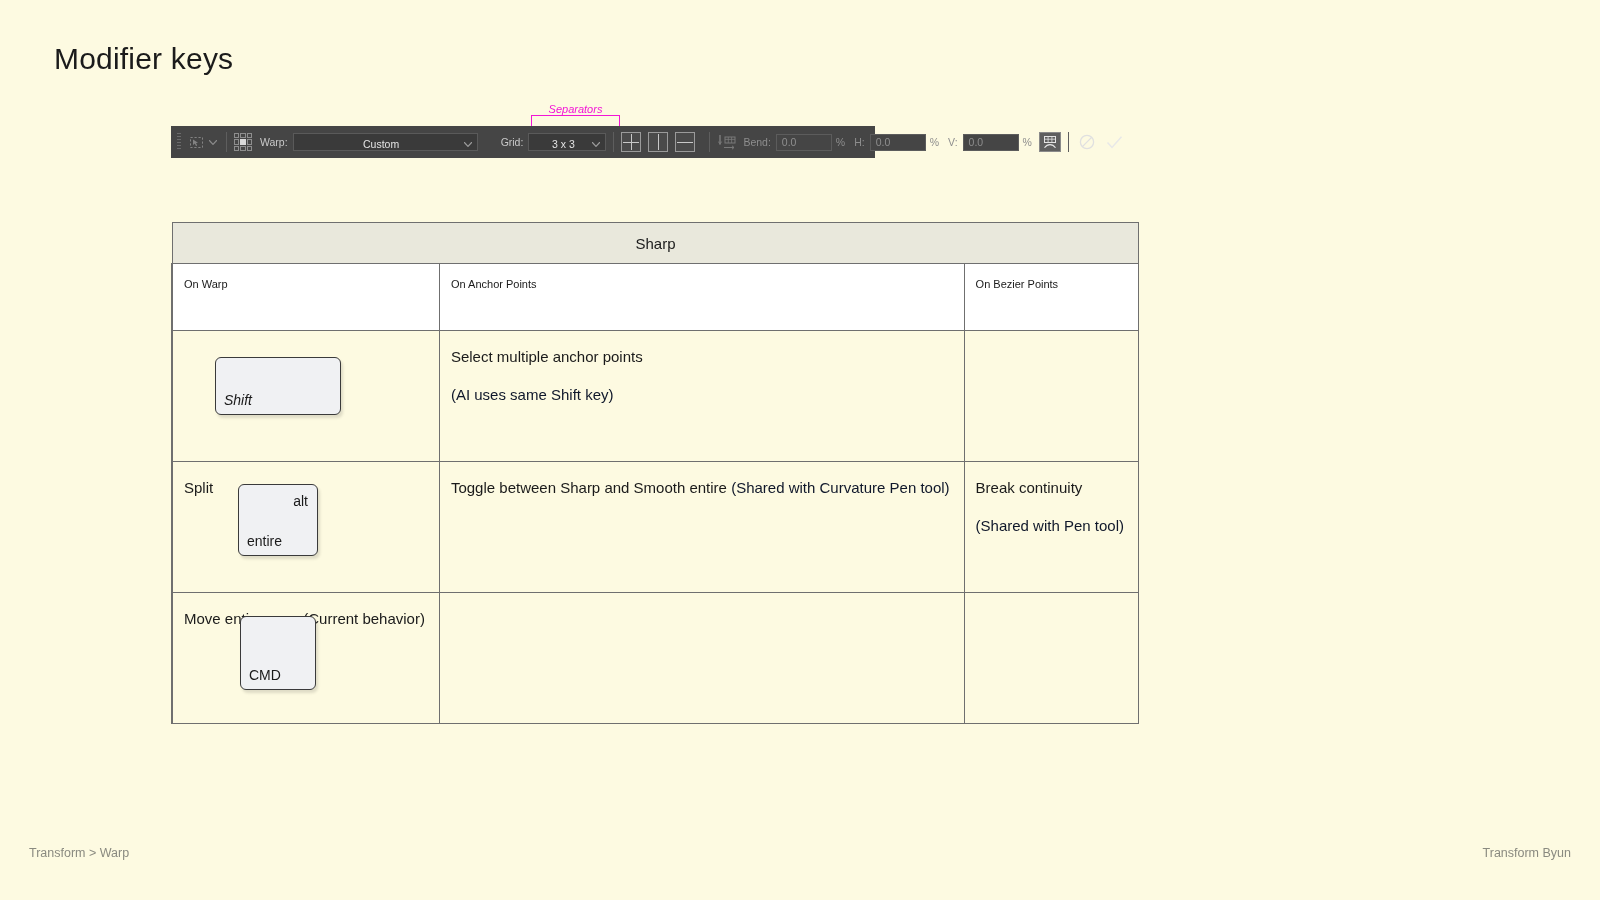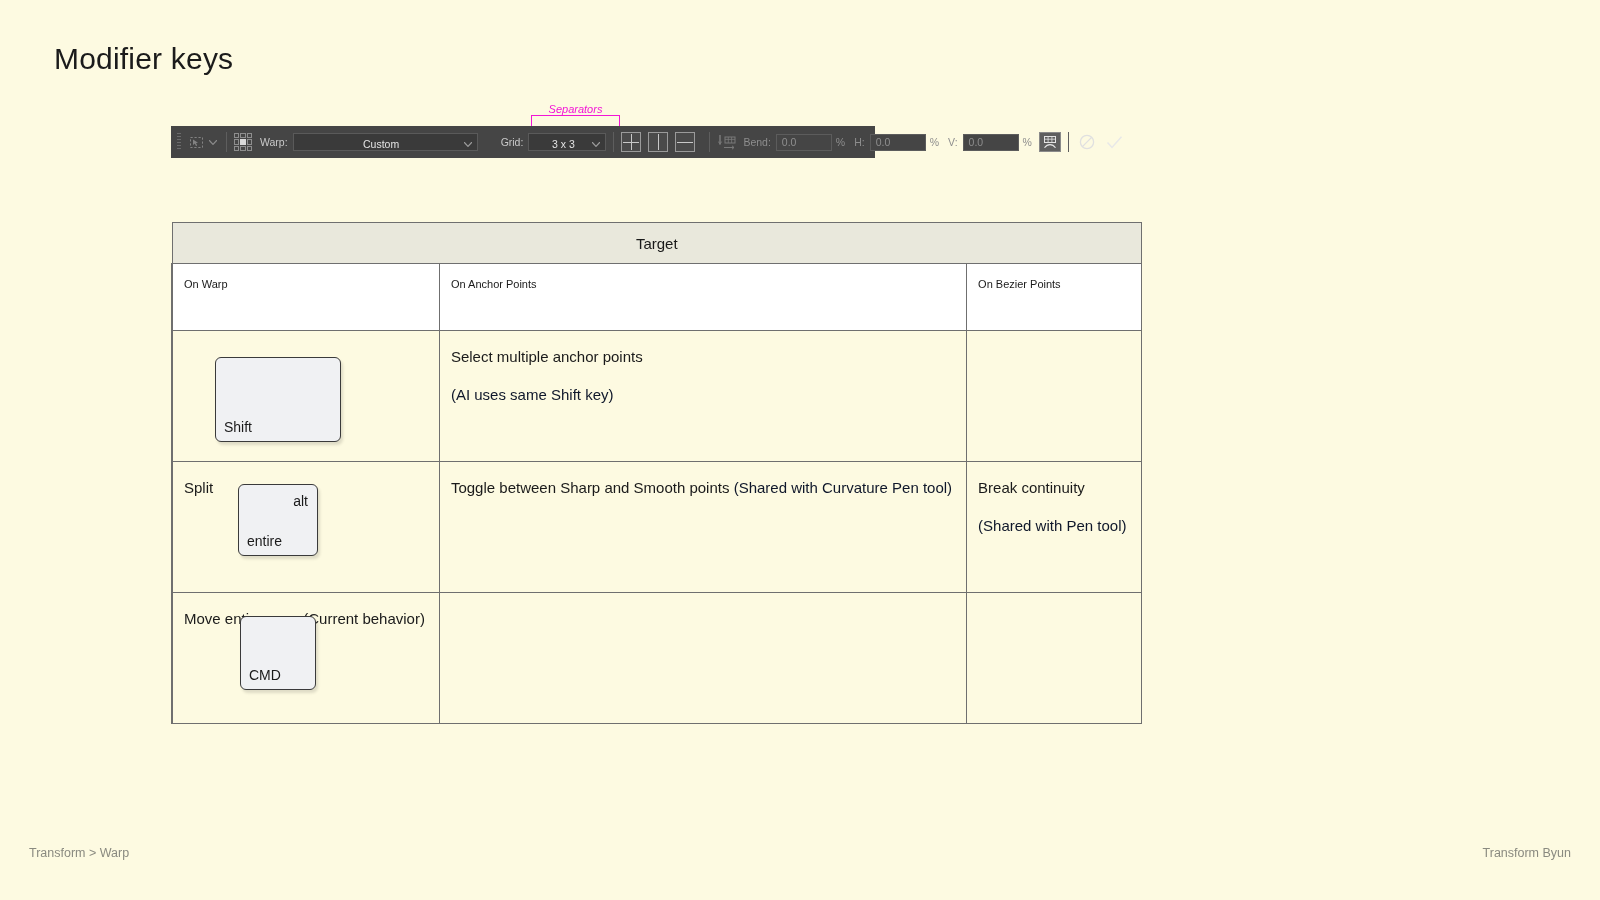--- a/index.html
+++ b/index.html
@@ -262,21 +262,21 @@
   .keycap .lbl-bl {
     position: absolute;
     left: 8px;
     bottom: 6px;
   }
   .keycap .lbl-tr {
     position: absolute;
     right: 9px;
     top: 8px;
   }
-  #keycap-shift  { left: 43px; top: 26px; width: 126px; height: 85px; }
+  #keycap-shift  { left: 43px; top: 26px; width: 126px; height: 58px; font-style: italic; }
   #keycap-alt    { left: 66px; top: 22px; width: 80px;  height: 72px; }
   #keycap-cmd    { left: 68px; top: 23px; width: 76px;  height: 74px; }
 
   
   .footer {
     position: absolute;
     bottom: 40px;
     font-size: 12.5px;
     color: #8a8a80;
   }
@@ -395,21 +395,21 @@
       <path d="M1.5 7.5 L6 12.4 L15.5 1.8" fill="none" stroke="#e8e8e8" stroke-width="1.5"></path>
     </svg>
   </div>
 
 </div>
 
 <table id="matrix">
   <tbody>
     <tr>
       <td class="corner-blank"></td>
-      <td class="head-target" colspan="3">Target</td>
+      <td class="head-target" colspan="3">Sharp</td>
     </tr>
 
     <tr>
       <td class="head-blank"></td>
       <td class="head-sub">On Warp</td>
       <td class="head-sub">On Anchor Points</td>
       <td class="head-sub">On Bezier Points</td>
     </tr>
 
     <tr>
@@ -435,21 +435,21 @@
       <td class="keycell">
         <div class="keycap" id="keycap-alt">
           <span class="lbl-tr">alt</span>
           <span class="lbl-bl">entire</span>
         </div>
       </td>
       <td class="bodycell">
         <span>Split</span>
       </td>
       <td class="bodycell">
-        <span>Toggle between Sharp and Smooth points</span>
+        <span>Toggle between Sharp and Smooth entire</span>
         <span class="muted">(Shared with Curvature Pen tool)</span>
       </td>
       <td class="bodycell">
         <span>Break continuity</span>
         <span class="gap"></span>
         <span class="muted">(Shared with Pen tool)</span>
       </td>
     </tr>
 
     <tr>

